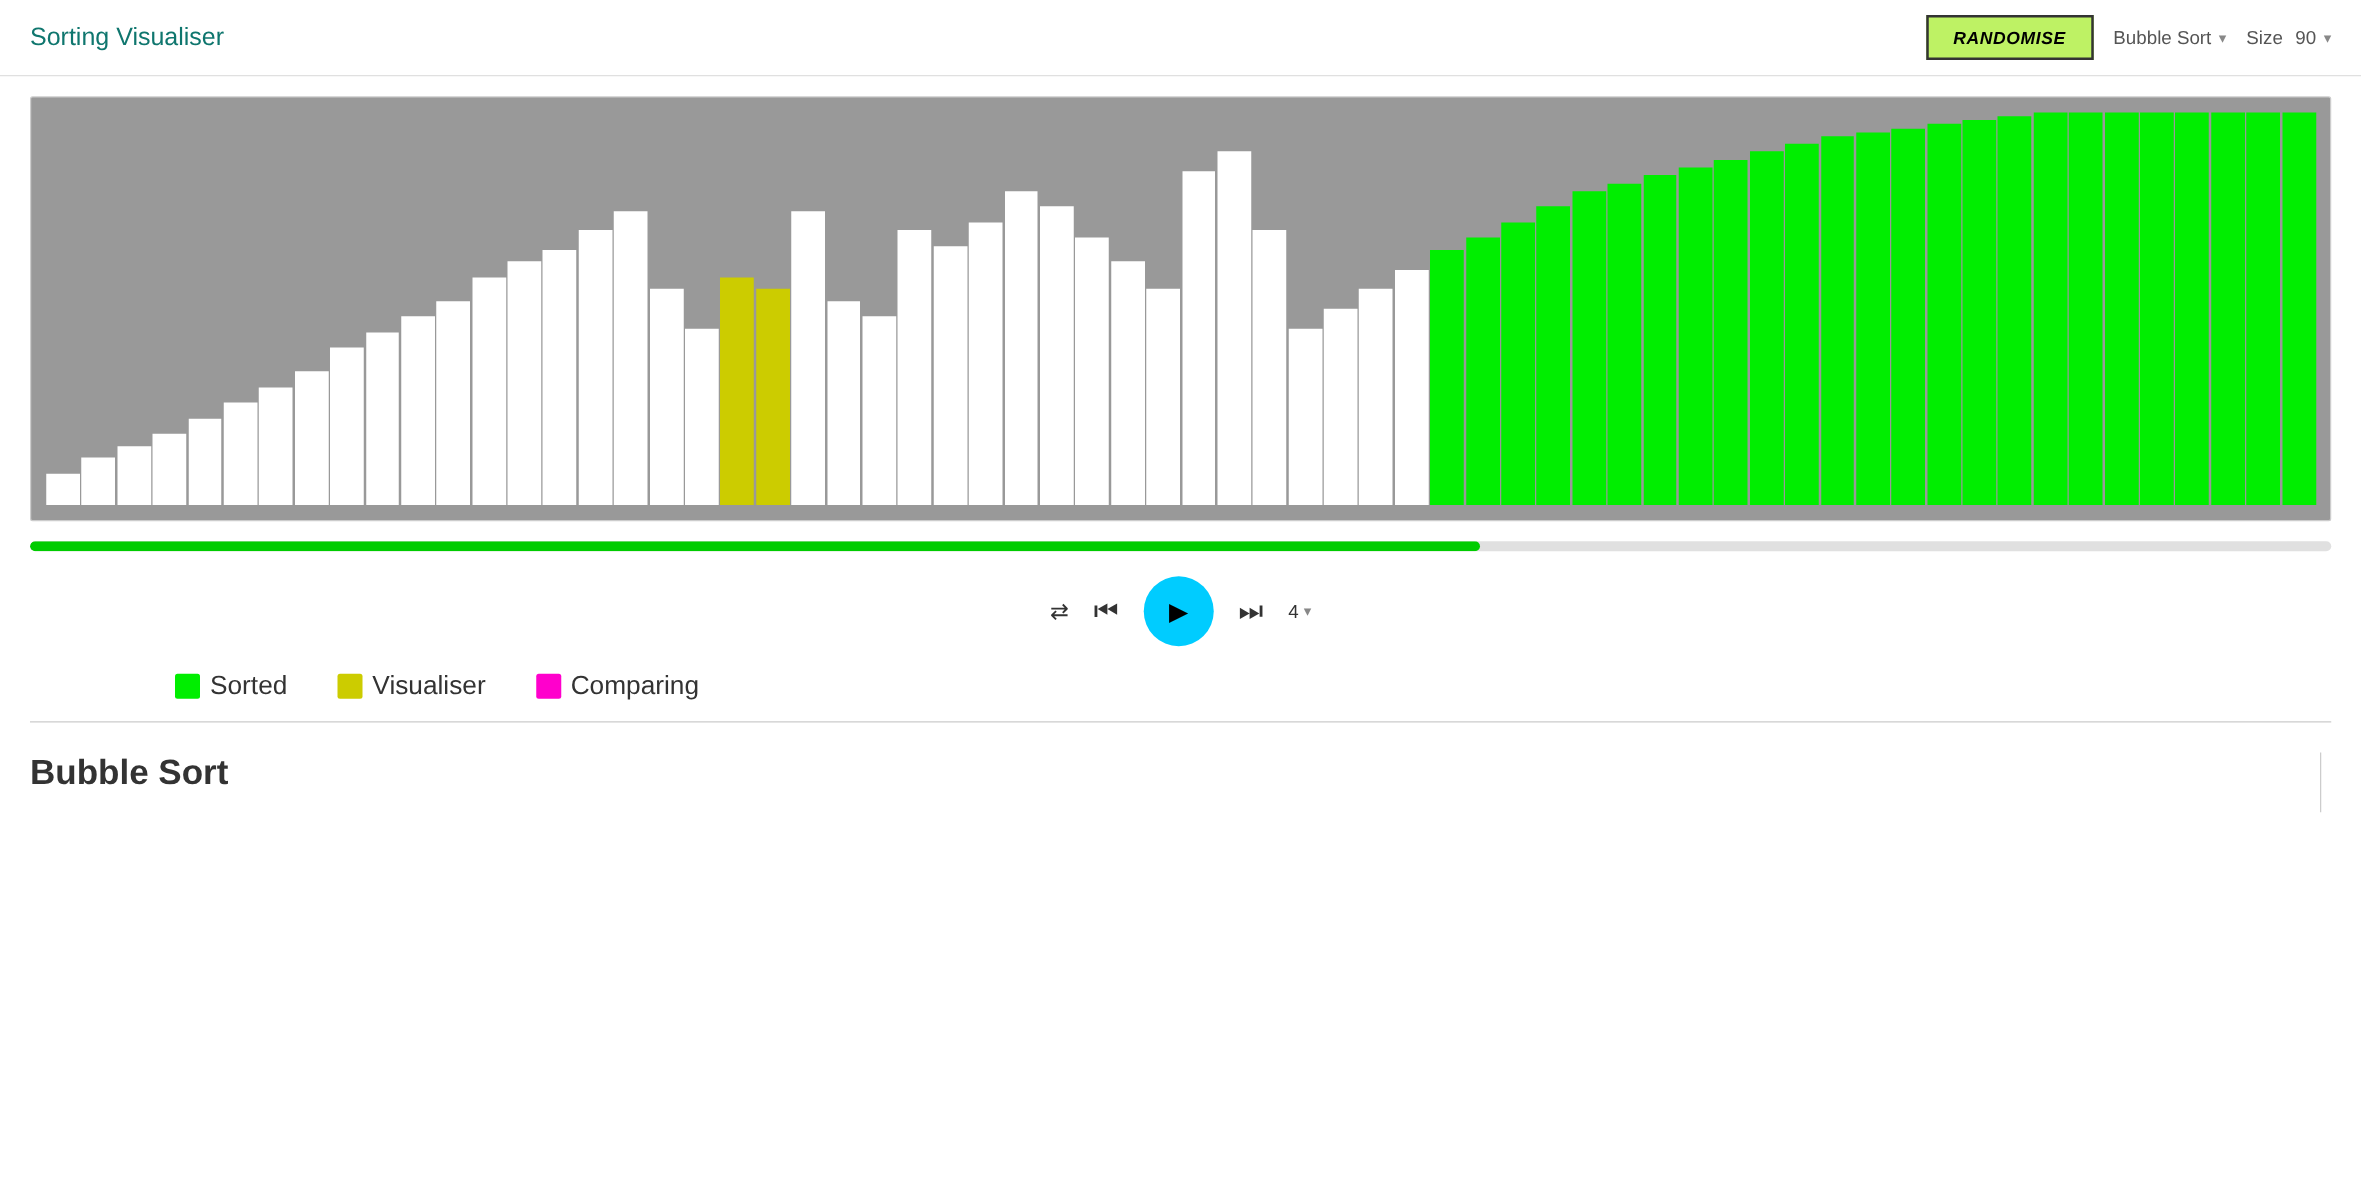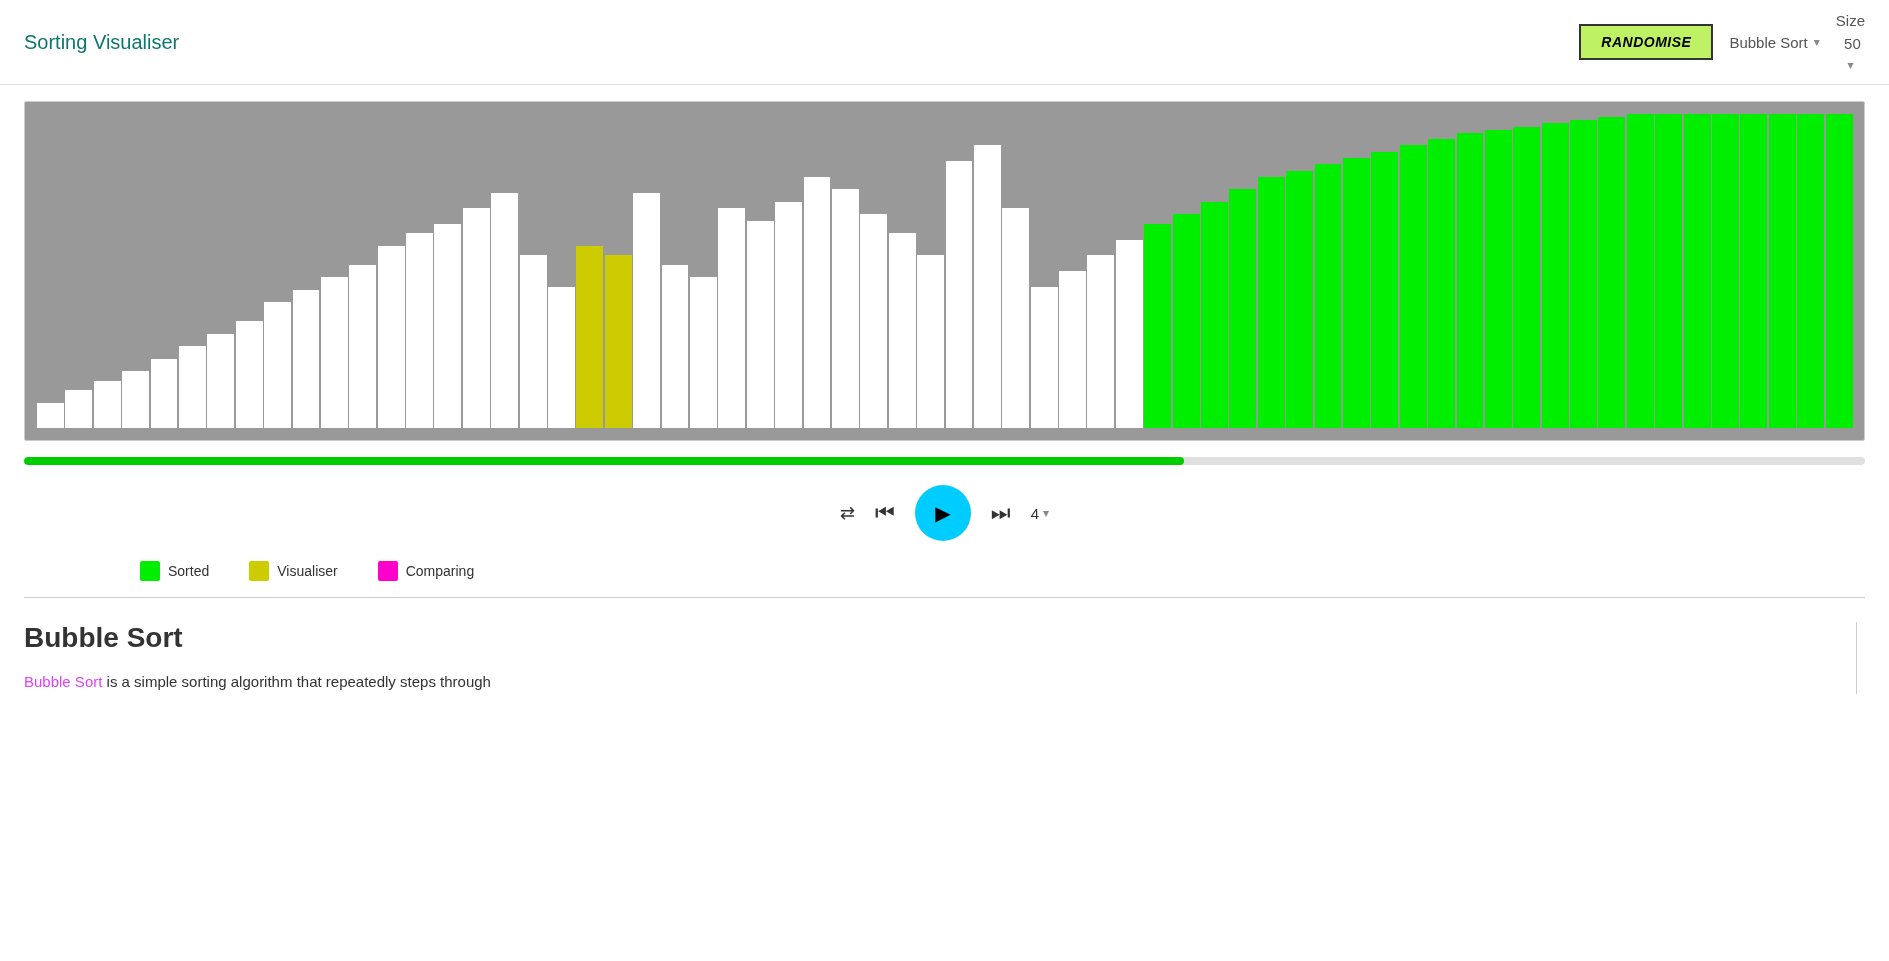--- a/index.html
+++ b/index.html
@@ -41,21 +41,20 @@
       font-size: 15px;
       color: #555;
     }
     .size-select {
       display: flex;
       align-items: center;
       gap: 6px;
       cursor: pointer;
       font-size: 15px;
       color: #555;
-      flex-direction: column;
     }
     .chevron-icon { font-size: 12px; color: #888; }
 
     
     .visualizer-container {
       margin: 16px 24px;
       border: 1.5px solid #ccc;
       border-radius: 2px;
       background: #999;
       height: 340px;
@@ -125,21 +124,21 @@
     .legend {
       display: flex;
       align-items: center;
       gap: 40px;
       margin: 0 24px 16px 140px;
     }
     .legend-item {
       display: flex;
       align-items: center;
       gap: 8px;
-      font-size: 14px;
+      font-size: 21px;
     }
     .legend-color {
       width: 20px;
       height: 20px;
       border-radius: 2px;
     }
 
     
     .divider {
       margin: 0 24px 24px 24px;
@@ -199,21 +198,21 @@
 <div class="header">
   <span class="header-title">Sorting Visualiser</span>
   <div class="header-controls">
     <button class="randomise-btn">RANDOMISE</button>
     <div class="algo-select">
       <span>Bubble Sort</span>
       <span class="chevron-icon">▾</span>
     </div>
     <div class="size-select">
       <span>Size</span>
-      <span style="margin-left:4px;">50</span>
+      <span style="margin-left:4px;">90</span>
       <span class="chevron-icon">▾</span>
     </div>
   </div>
 </div>
 
 <div class="visualizer-container">
   <div class="bars-wrapper" id="bars-area">
   <div class="bar" style="background-color: rgb(255, 255, 255); height: 8%;"></div>
       <div class="bar" style="background-color: rgb(255, 255, 255); height: 12%;"></div>
       <div class="bar" style="background-color: rgb(255, 255, 255); height: 15%;"></div>
@@ -317,18 +316,15 @@
     <div class="legend-color" style="background:#ff00cc;"></div>
     <span>Comparing</span>
   </div>
 </div>
 
 <hr class="divider">
 
 <div class="info-section">
   <div class="info-left">
     <div class="info-title">Bubble Sort</div>
-    <div class="info-description">
-      <a href="#">Bubble Sort</a><span> is a simple sorting algorithm that repeatedly steps through</span>
-    </div>
   </div>
   <div class="vertical-divider"></div>
 </div>
 
 </body></html>

